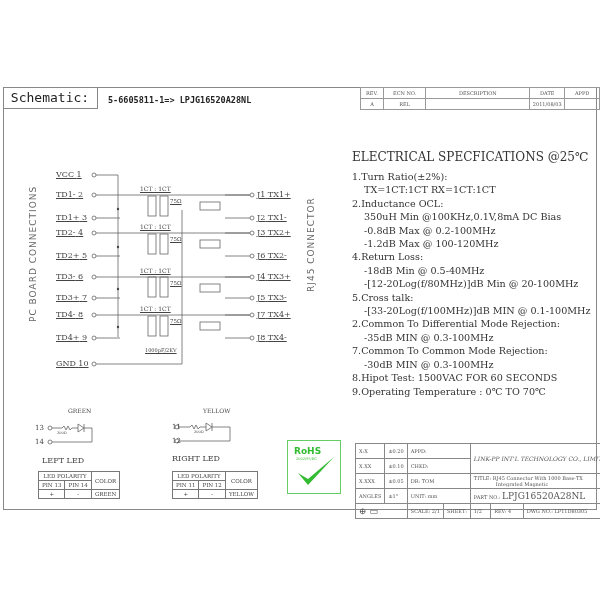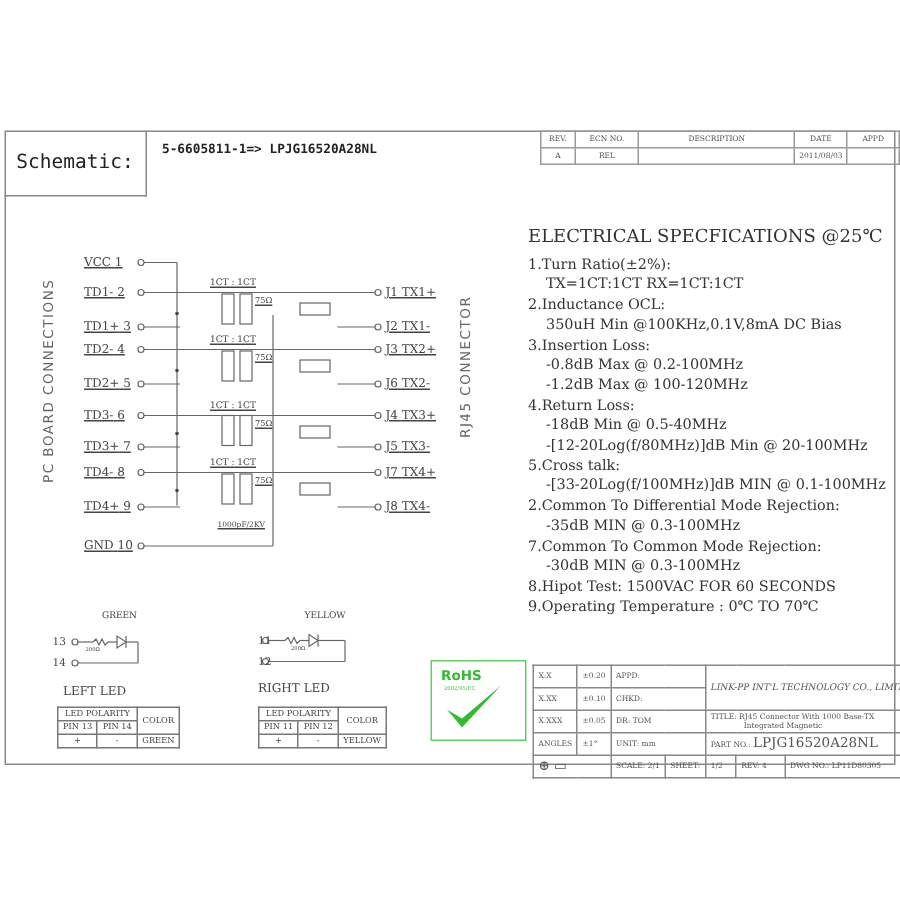--- a/index.html
+++ b/index.html
@@ -1,34 +1,34 @@
 <!DOCTYPE html>
 <html><head>
 <meta charset="utf-8">
 <style>
   html,body{margin:0;padding:0;background:#fff;}
   body{width:600px;height:600px;position:relative;overflow:hidden;font-family:"DejaVu Serif",serif;color:#333;}
   .frame{position:absolute;left:3px;top:87px;width:594px;height:423px;border:1px solid #888;box-sizing:border-box;}
-  .hdr-title{position:absolute;left:3px;top:87px;width:95px;height:44px;border-right:1px solid #888;border-bottom:1px solid #888;box-sizing:border-box;display:flex;align-items:center;justify-content:center;font-family:"DejaVu Sans Mono",monospace;font-size:13px;color:#222;}
+  .hdr-title{position:absolute;left:3px;top:87px;width:95px;height:22px;border-right:1px solid #888;border-bottom:1px solid #888;box-sizing:border-box;display:flex;align-items:center;justify-content:center;font-family:"DejaVu Sans Mono",monospace;font-size:13px;color:#222;}
   .hdr-part{position:absolute;left:108px;top:95px;font-family:"DejaVu Sans Mono",monospace;font-size:8.5px;font-weight:bold;color:#222;}
   .rev{position:absolute;left:360px;top:87px;border-collapse:collapse;font-size:5px;color:#555;}
   .rev td{border:1px solid #999;height:10px;text-align:center;padding:0 2px;}
   .vlabel{position:absolute;font-family:"DejaVu Sans",sans-serif;font-size:9px;color:#666;letter-spacing:1px;transform:rotate(-90deg);transform-origin:left top;white-space:nowrap;}
   .pin{position:absolute;font-size:8px;color:#444;white-space:nowrap;text-decoration:underline;}
   .spec{position:absolute;left:352px;top:150px;font-family:"DejaVu Serif",serif;color:#333;}
   .spec .title{font-size:12px;margin-bottom:6px;}
   .spec .line{font-size:9.6px;line-height:13.4px;white-space:nowrap;}
   .spec .indent{padding-left:12px;}
   svg{position:absolute;left:0;top:0;}
   .led-tbl{position:absolute;border-collapse:collapse;font-size:5.5px;color:#444;}
   .led-tbl td{border:1px solid #777;text-align:center;height:8px;padding:0 3px;}
   .led-lbl{position:absolute;font-size:8px;color:#444;}
   .tb{position:absolute;left:355px;top:443px;border-collapse:collapse;font-size:5px;color:#555;}
   .tb td{border:1px solid #888;height:14px;padding:0 3px;white-space:nowrap;}
-  .rohs{position:absolute;left:287px;top:440px;width:64px;height:54px;border:1px solid #6c6;box-sizing:border-box;}
+  .rohs{position:absolute;left:287px;top:440px;width:54px;height:54px;border:1px solid #6c6;box-sizing:border-box;}
   .rohs .t{position:absolute;left:6px;top:5px;font-family:"DejaVu Sans",sans-serif;font-weight:bold;font-size:9px;color:#3b3;}
   .rohs .s{position:absolute;left:8px;top:16px;font-size:3.5px;color:#3b3;}
 </style>
 </head>
 <body>
 
 <div class="frame"></div>
 <div class="hdr-title">Schematic:</div>
 <div class="hdr-part">5-6605811-1=&gt; LPJG16520A28NL</div>
 
@@ -172,21 +172,20 @@
 <div class="pin" style="left:257px;top:293px"><span>J5</span> <span>TX3-</span></div>
 <div class="pin" style="left:257px;top:310px"><span>J7</span> <span>TX4+</span></div>
 <div class="pin" style="left:257px;top:333px"><span>J8</span> <span>TX4-</span></div>
 
 <div class="spec">
   <div class="title">ELECTRICAL SPECFICATIONS @25℃</div>
   <div class="line">1.Turn Ratio(±2%):</div>
   <div class="line indent">TX=1CT:1CT      RX=1CT:1CT</div>
   <div class="line">2.Inductance OCL:</div>
   <div class="line indent">350uH Min @100KHz,0.1V,8mA DC Bias</div>
-  <div class="line">3.Insertion Loss:</div>
   <div class="line indent">-0.8dB Max @ 0.2-100MHz</div>
   <div class="line indent">-1.2dB Max @ 100-120MHz</div>
   <div class="line">4.Return Loss:</div>
   <div class="line indent">-18dB Min    @ 0.5-40MHz</div>
   <div class="line indent">-[12-20Log(f/80MHz)]dB Min  @ 20-100MHz</div>
   <div class="line">5.Cross talk:</div>
   <div class="line indent">-[33-20Log(f/100MHz)]dB MIN @ 0.1-100MHz</div>
   <div class="line">2.Common To Differential Mode Rejection:</div>
   <div class="line indent">-35dB MIN @ 0.3-100MHz</div>
   <div class="line">7.Common To Common Mode Rejection:</div>

